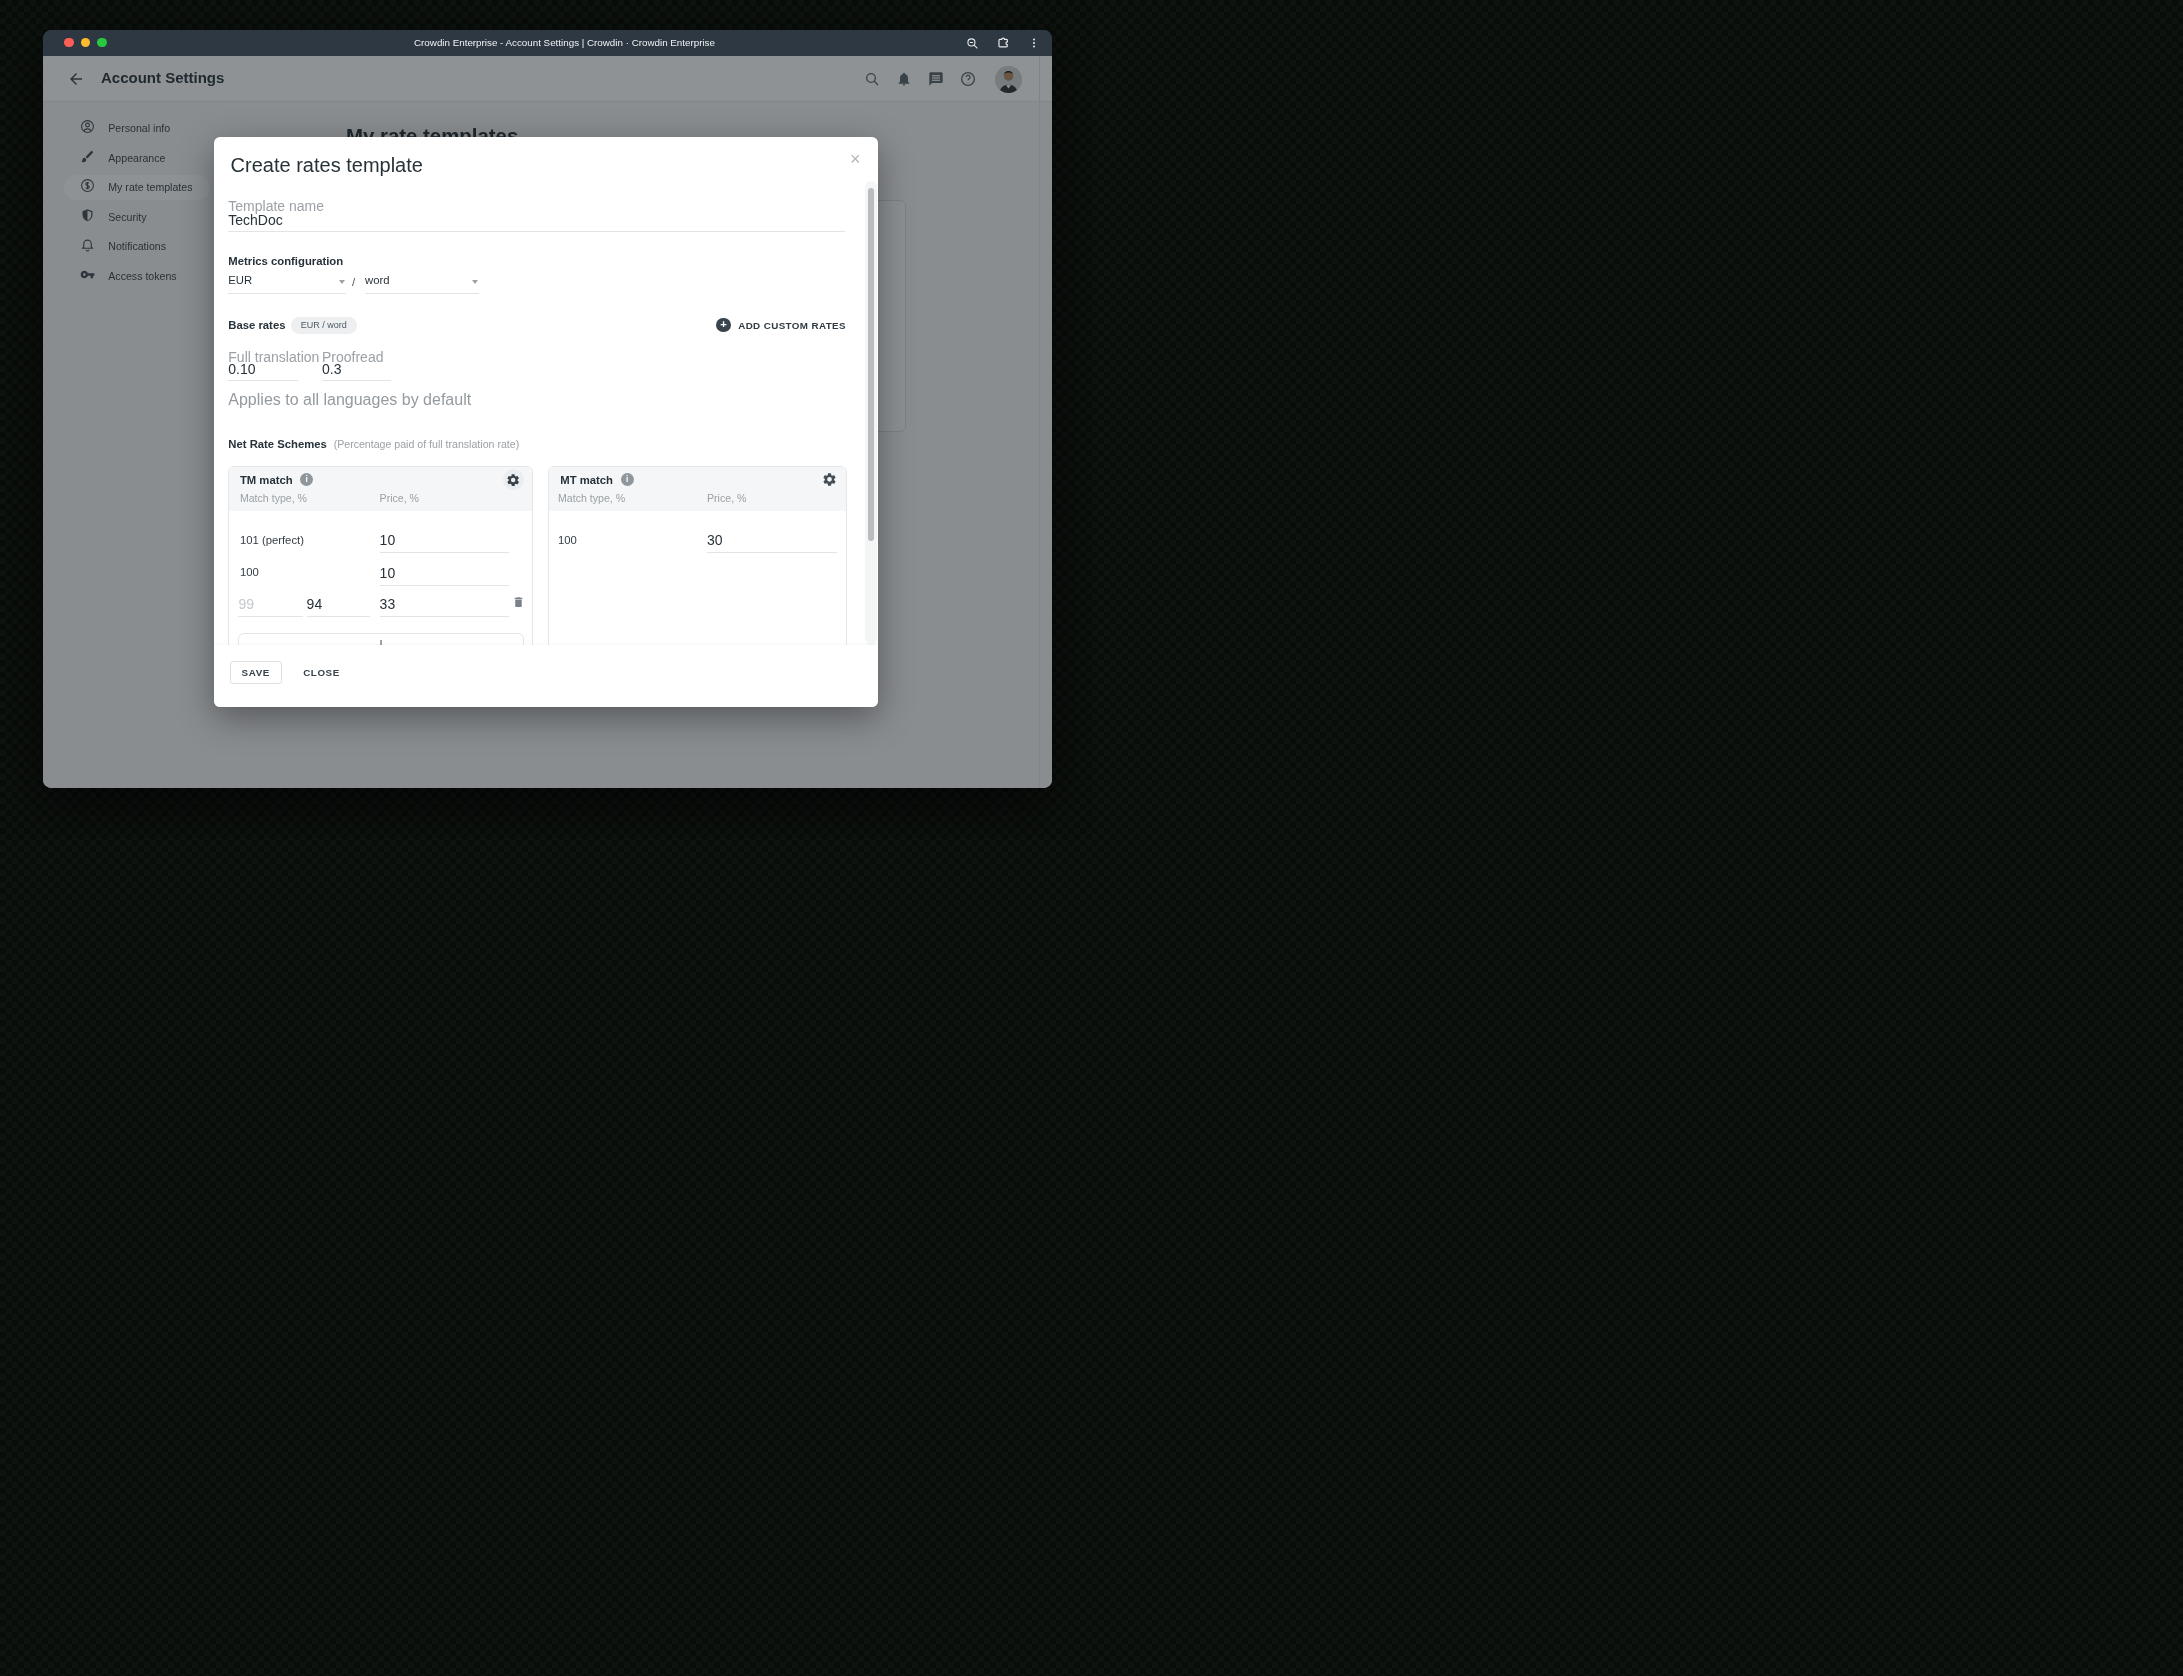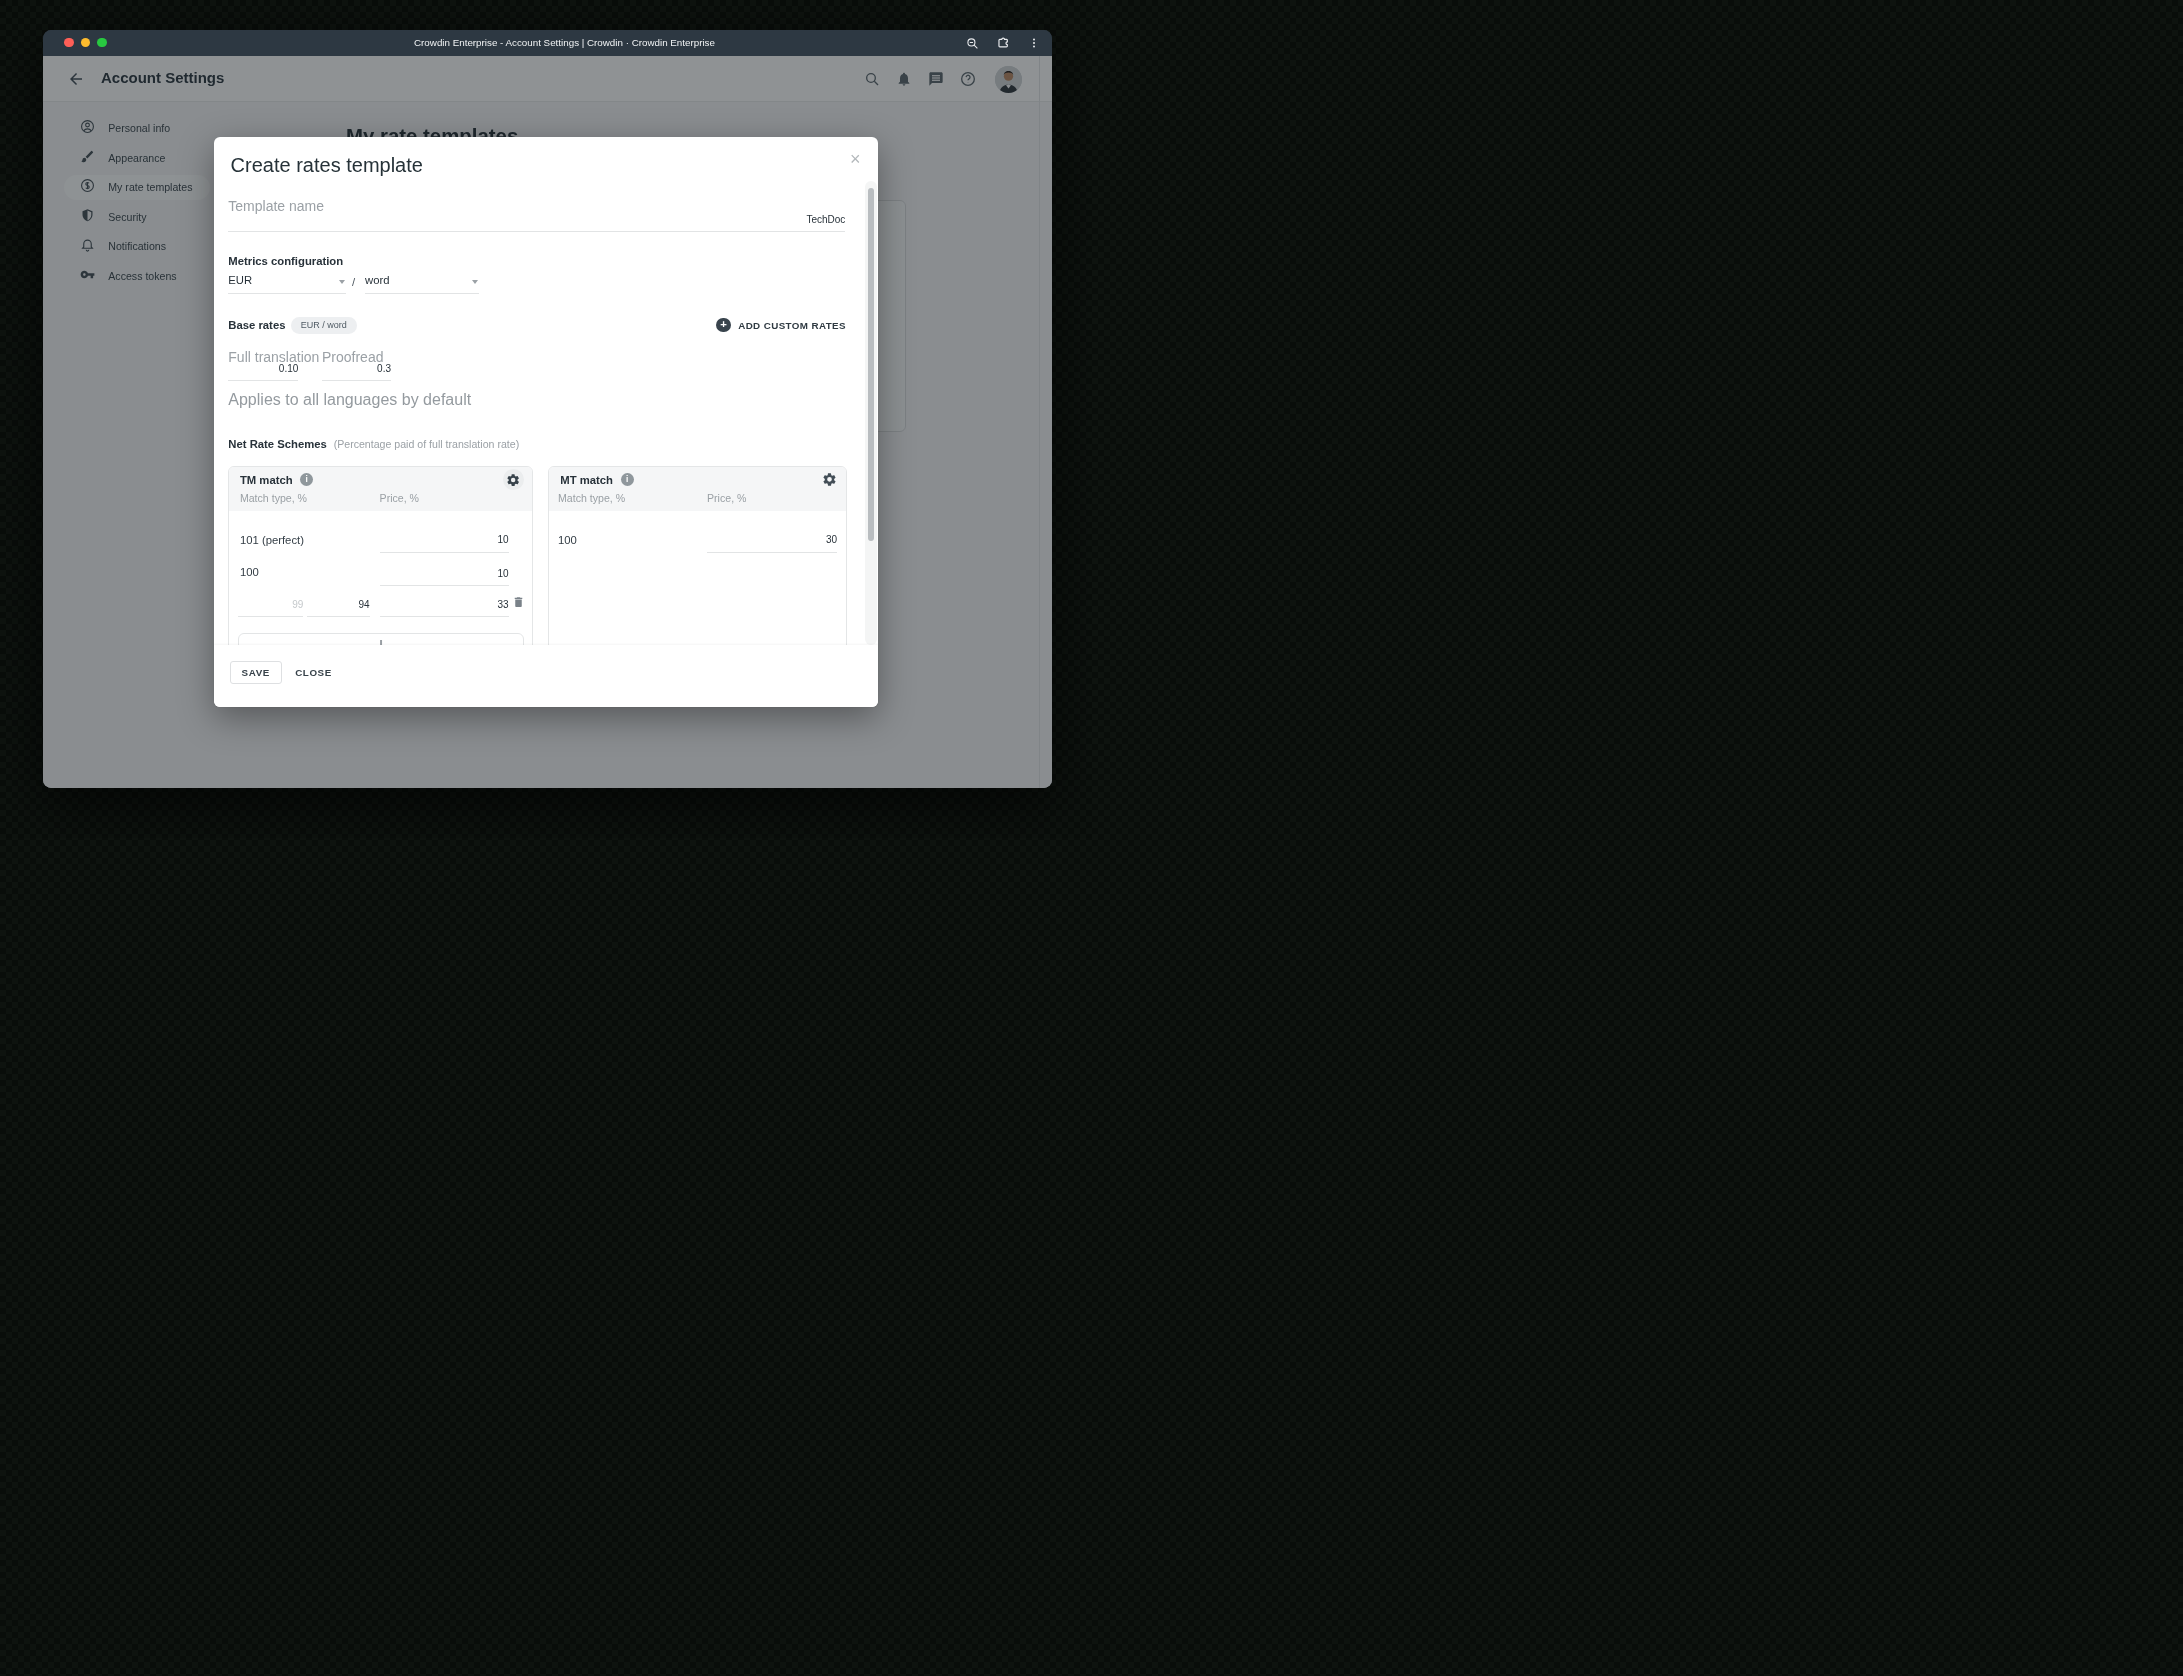--- a/index.html
+++ b/index.html
@@ -55,21 +55,21 @@
 
   
   .modal { position:absolute; left:171px; top:81px; width:664px; height:570px; background:#fff;
     border-radius:6px; z-index:10; box-shadow:0 10.6px 35px rgba(0,0,0,.38); }
   .modal-title { position:absolute; left:16.6px; top:17.3px; font-size:20px; font-weight:500; color:#263238; }
   .modal-close { position:absolute; right:13px; top:13px; width:19.6px; height:19.6px; text-align:center;
     line-height:19.6px; font-size:18px; color:#b3b8bb; cursor:default; }
 
   .fld-label { position:absolute; font-size:14px; color:#9ba1a6; }
   .txt-input { position:absolute; border:none; border-bottom:0.8px solid #e2e4e5; background:transparent;
-    font-family:inherit; font-size:10px; color:#28323a; outline:none; padding:0;text-align:right; }
+    font-family:inherit; font-size:14px; color:#28323a; outline:none; padding:0; }
   .txt-input::placeholder{ color:#c5c9cc; opacity:1; }
 
   .sec-head { position:absolute; font-size:11.3px; font-weight:700; color:#28323a; }
 
   .select { position:absolute; height:20.4px; border-bottom:0.8px solid #e2e4e5; font-size:11.3px; color:#28323a; }
   .select .caret { position:absolute; right:1.5px; top:6px; width:0; height:0;
     border-left:3.8px solid transparent; border-right:3.8px solid transparent; border-top:4.5px solid #9ba1a6; }
   .slash { position:absolute; font-size:11.3px; color:#4a555d; }
 
   .chip { position:absolute; left:77px; top:180px; height:16.6px; line-height:16.6px; padding:0 9.8px;
@@ -106,21 +106,21 @@
     border:0.8px solid #e3e5e6; border-radius:6px; background:#fff; }
   .plus-part { position:absolute; left:50%; transform:translateX(-50%); background:#9aa0a5; }
   .plus-stem { top:6px; width:1.9px; height:6px; }
   .plus-bar { top:12px; width:11.3px; height:1.9px; }
 
   .scroll-track { position:absolute; left:651px; top:44px; width:12px; height:464px; background:#f4f5f5; border-radius:6px; }
   .scroll-thumb { position:absolute; left:654px; top:51px; width:6px; height:353px; background:#b9bdc0; border-radius:3px; }
 
   .modal-footer { position:absolute; left:0; top:508px; width:664px; height:62px; background:#fff;
     border-radius:0 0 6px 6px; box-shadow:0 -0.8px 2.3px rgba(0,0,0,.045); display:flex; align-items:flex-start;
-    padding:16px 0 0 16px; gap:3px; }
+    padding:16px 0 0 16px; gap:11px; }
   .btn { height:23.4px; padding:0 10.6px; font-family:inherit; font-size:9.8px; font-weight:700; letter-spacing:0.6px;
     color:#37424a; background:#fff; border:0.8px solid #dee0e2; border-radius:3px; }
   .btn.flat { border:none; }
 </style>
 </head>
 <body>
 
 <div class="window">
 
   <div class="titlebar">

